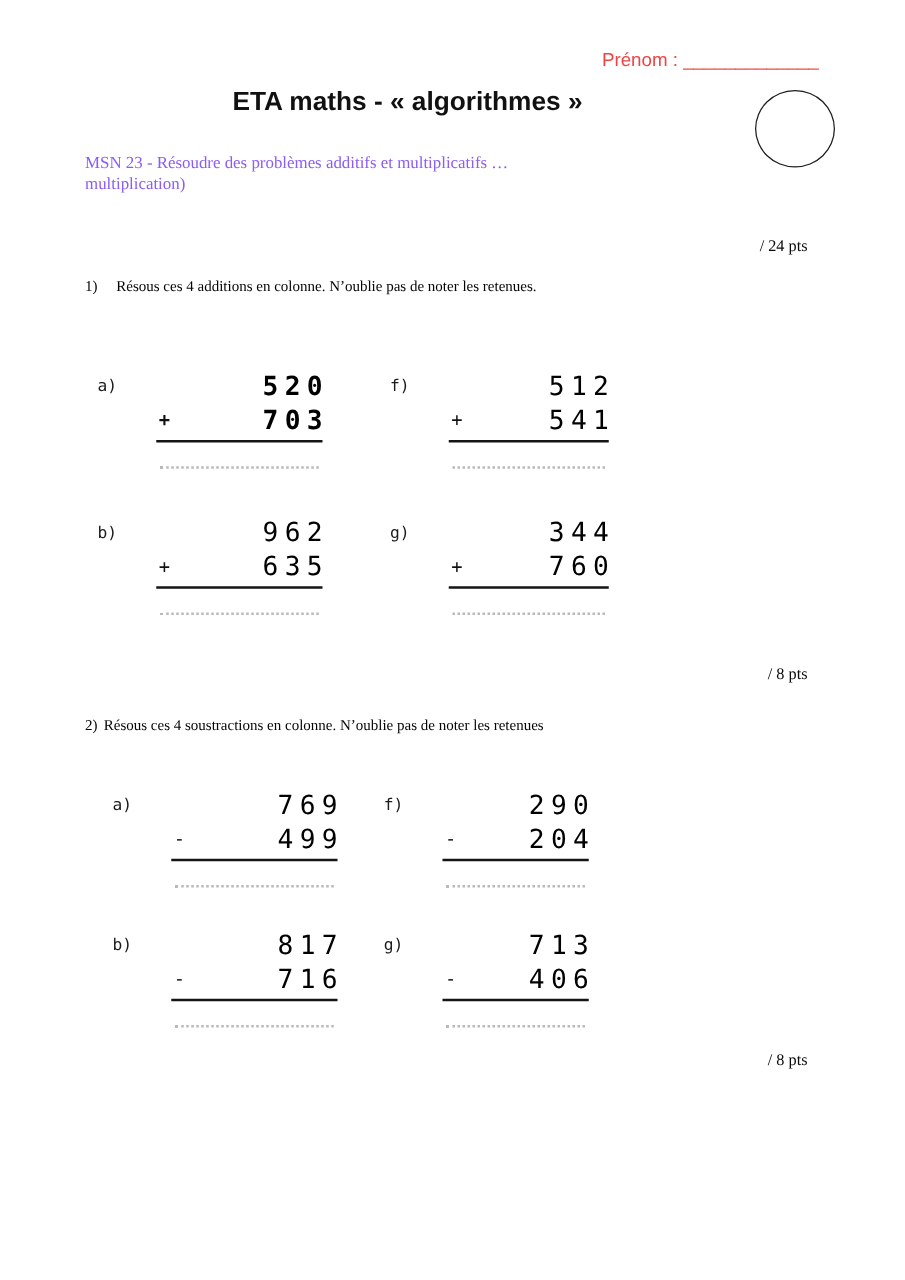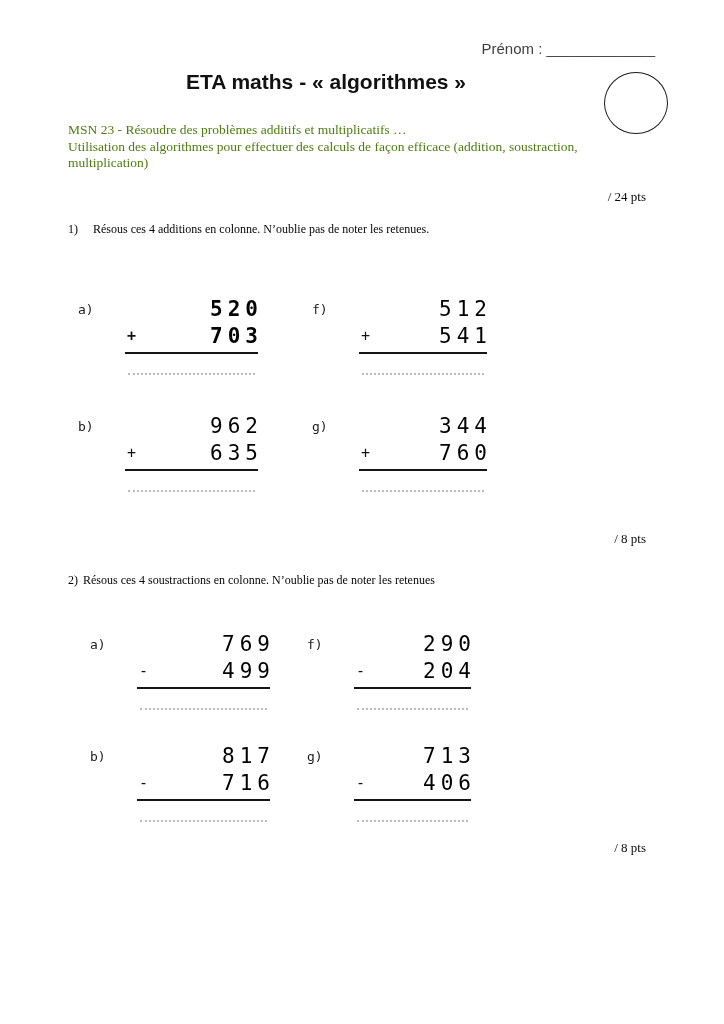--- a/index.html
+++ b/index.html
@@ -8,34 +8,34 @@
     background:#ffffff;color:#000000;
     font-family:"Liberation Serif", serif;
     overflow:hidden;
   }
   .abs{position:absolute;}
 
   
   .prenom{
     top:40px;right:69px;
     font-family:"Liberation Sans", sans-serif;
-    font-size:15px;color:#404040;white-space:nowrap;padding-left:46px;
+    font-size:15px;color:#ef4444;white-space:nowrap;padding-left:46px;
   }
   .page-title{
     top:70px;left:16px;width:620px;text-align:center;
     font-family:"Liberation Sans", sans-serif;
     font-weight:bold;font-size:21px;color:#111;
   }
   .grade-circle{
     left:604px;top:72px;width:62px;height:60px;
     border:1.5px solid #1c1c1c;border-radius:50%;
   }
   .objective{
     left:68px;top:122px;width:560px;
-    font-size:13.5px;line-height:16.5px;color:#4d7c0f;
+    font-size:13.5px;line-height:16.5px;color:#8b5cf6;
   }
   .pts{
     right:78px;font-size:13px;color:#0a0a0a;white-space:nowrap;
   }
   .pts-24{top:189px;}
   .pts-8a{top:531px;}
   .pts-8b{top:840px;}
 
   
   .instr{
@@ -74,21 +74,20 @@
   <span>Prénom :</span>
   <span>_____________</span>
 </div>
 
 <h1 class="abs page-title" style="margin:0;">ETA maths - « algorithmes »</h1>
 
 <div class="abs grade-circle"></div>
 
 <div class="abs objective">
   <div>MSN 23 - Résoudre des problèmes additifs et multiplicatifs …</div>
-  <div>Utilisation des algorithmes pour effectuer des calculs de façon efficace (addition, soustraction,</div>
   <div>multiplication)</div>
 </div>
 
 <div class="abs pts pts-24">/ 24 pts</div>
 
 <div class="abs instr instr-1">
   <span class="instr-num-wide">1)</span><span>Résous ces 4 additions en colonne. N’oublie pas de noter les retenues.</span>
 </div>
 
 <div class="prob" style="left:78px;top:296px;">

